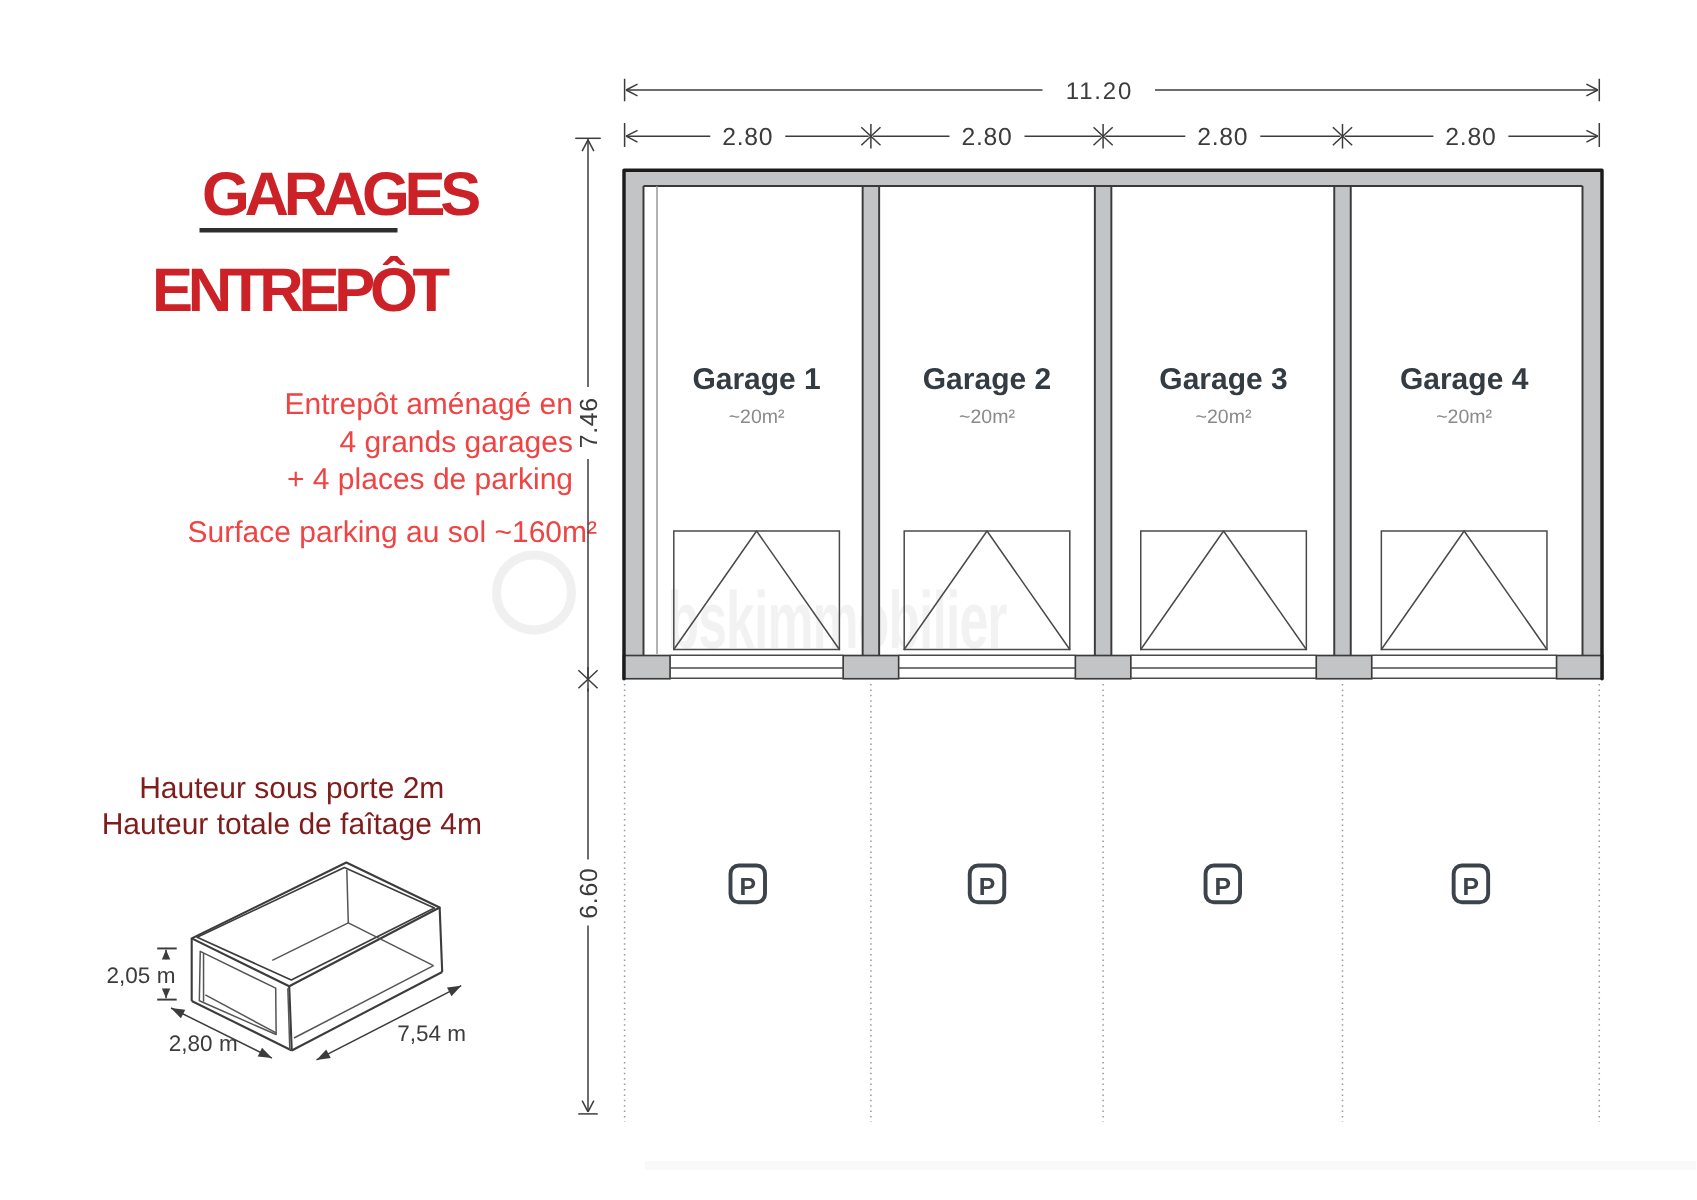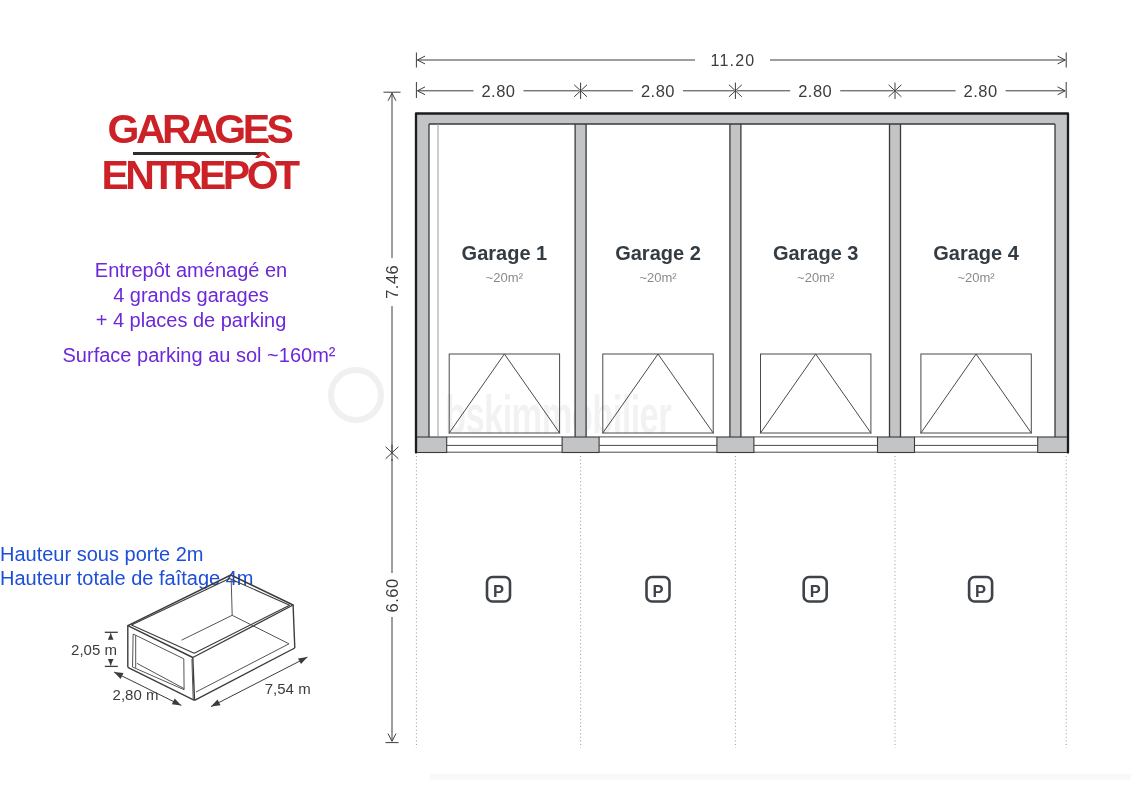--- a/index.html
+++ b/index.html
@@ -1,33 +1,33 @@
 <!DOCTYPE html>
 <html><head>
 <meta charset="utf-8">
 <style>
   html,body{margin:0;padding:0;}
   body{width:1131px;height:800px;position:relative;background:#ffffff;
        font-family:"Liberation Sans", sans-serif;overflow:hidden;}
   .abs{position:absolute;}
   .red{color:#cb2127;font-weight:bold;}
   .ttl{width:398px;left:0;text-align:center;font-size:41px;letter-spacing:-3.5px;line-height:1;}
-  .para{width:398px;left:0;text-align:center;color:#6d28d9;font-size:20px;line-height:25px;}
-  .haut{width:389px;left:0;color:#1d4ed8;font-size:20px;line-height:24.6px;margin-top:28px;}
+  .para{width:398px;left:0;text-align:right;color:#ef4444;font-size:20px;line-height:25px;}
+  .haut{width:389px;left:0;text-align:center;color:#7f1d1d;font-size:20px;line-height:24.6px;}
 </style>
 </head>
 <body>
 
 <div class="abs" style="left:328px;top:367px;width:44px;height:44px;border:6px solid rgba(0,0,0,0.06);border-radius:50%;"></div>
 <div class="abs" style="left:445px;top:383px;font-size:54px;font-weight:bold;letter-spacing:-1px;color:rgba(0,0,0,0.05);transform:scaleX(0.64);transform-origin:0 0;">bskimmobilier</div>
 <div class="abs" style="left:430px;top:774px;width:701px;height:6px;background:rgba(0,0,0,0.025);"></div>
 
-<div class="abs ttl red" id="t1" style="top:108.5px;">GARAGES</div>
+<div class="abs ttl red" id="t1" style="top:108.5px;padding-left:27px;">GARAGES</div>
 <div class="abs" style="left:133px;top:152px;width:132px;height:2.5px;background:#2e2e2e;"></div>
-<div class="abs ttl red" id="t2" style="top:155px;">ENTREPÔT</div>
+<div class="abs ttl red" id="t2" style="top:173px;">ENTREPÔT</div>
 
 <div class="abs para" style="top:258px;width:382px;">Entrepôt aménagé en<br>4 grands garages<br>+ 4 places de parking</div>
 <div class="abs para" style="top:343px;">Surface parking au sol ~160m²</div>
 
 <div class="abs haut" style="top:513.5px;">Hauteur sous porte 2m<br>Hauteur totale de faîtage 4m</div>
 
 <svg class="abs" style="left:0;top:0;" width="1131" height="800" viewBox="0 0 1131 800">
 <g id="plan">
 <rect x="416.0" y="113.5" width="652.0" height="10.5" fill="#c3c4c6"></rect>
 <rect x="416.0" y="113.5" width="13.0" height="323.5" fill="#c3c4c6"></rect>

